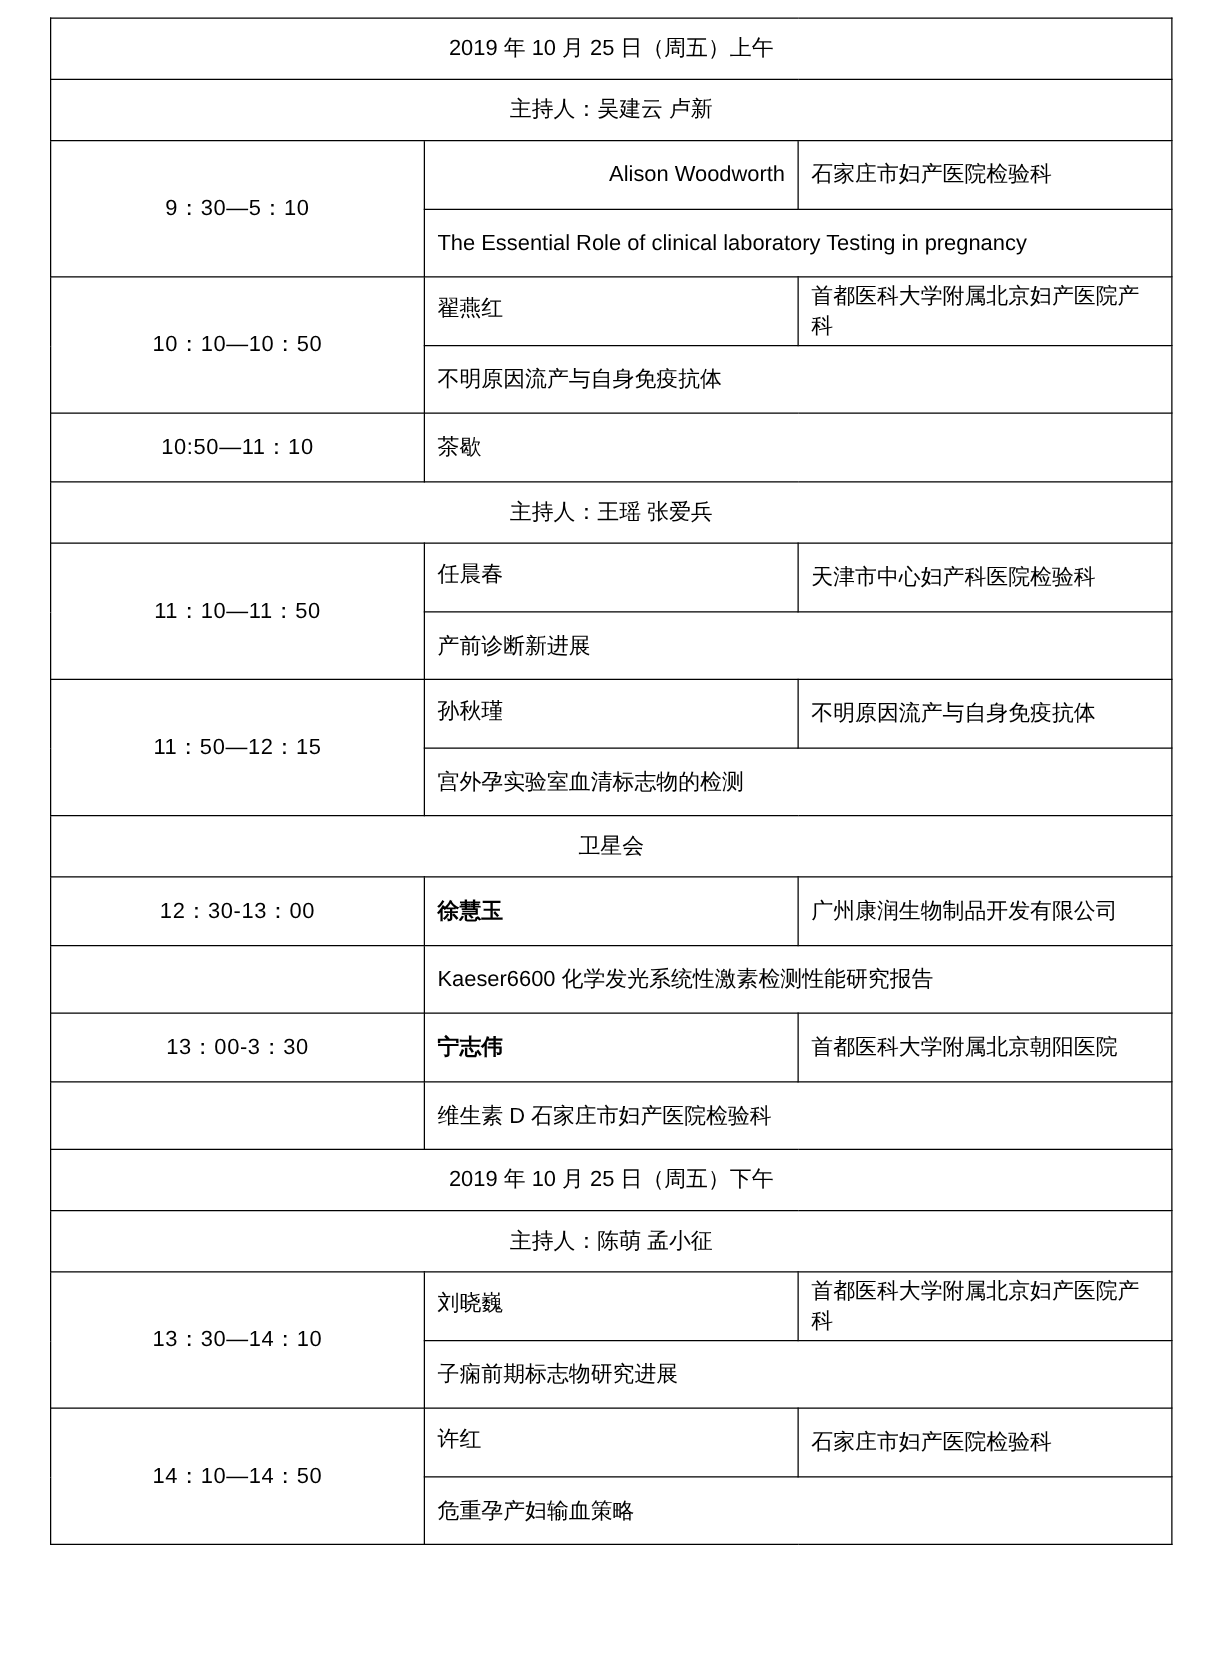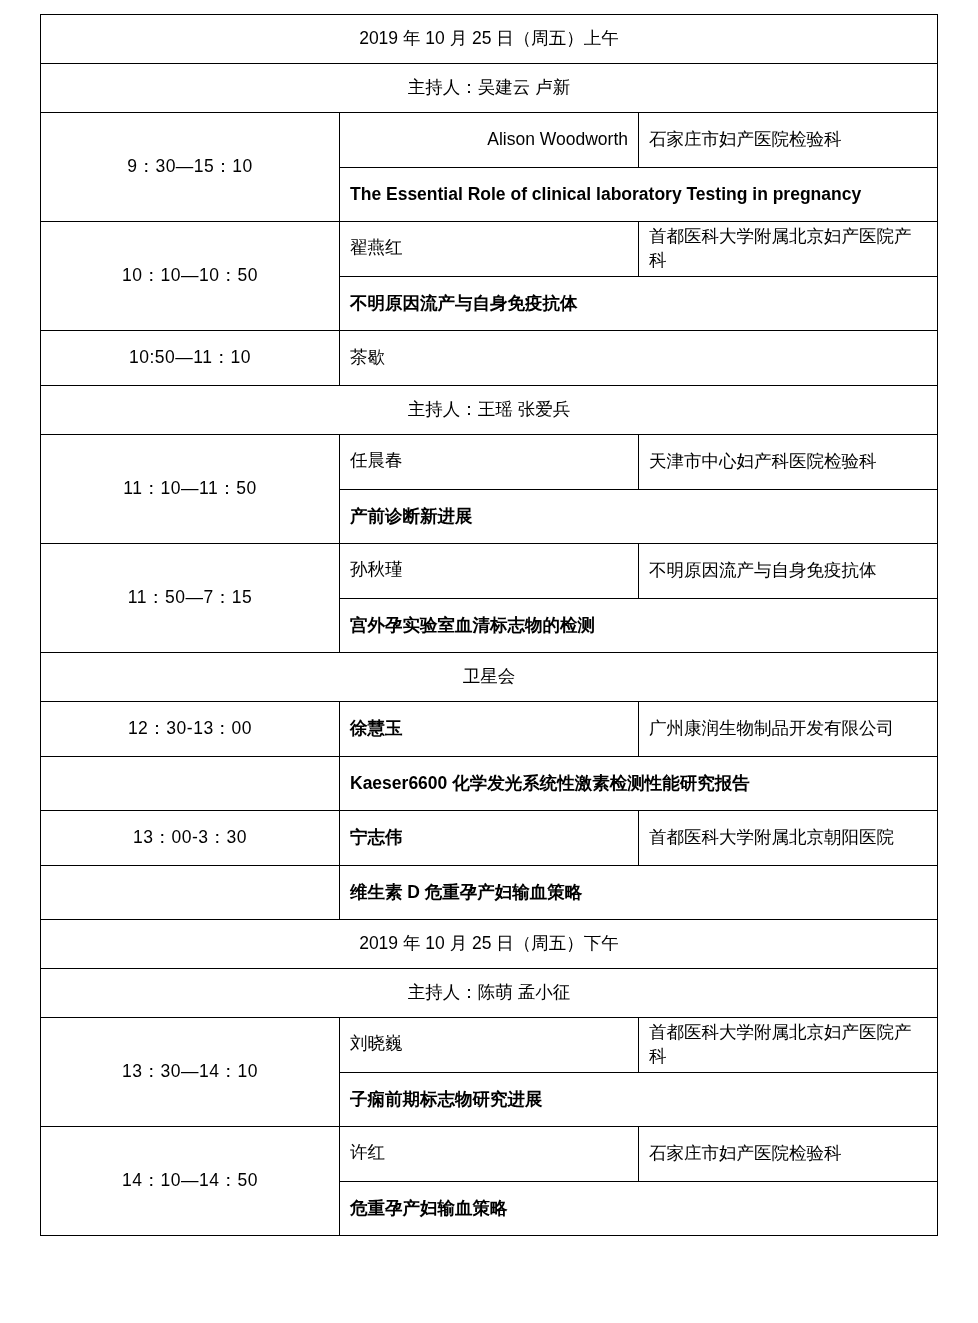--- a/index.html
+++ b/index.html
@@ -55,40 +55,39 @@
   td.speaker-wide {
     width: 172px;
     text-align: right;
   }
   td.speaker-mid {
     width: 168px;
     font-weight: bold;
   }
   .topic {
     height: 54px;
-    font-weight: bold;
   }
 </style>
 </head>
 <body>
 
 <div class="page">
   <table class="agenda">
     <tbody>
 
       <tr class="h-row">
         <td class="center-row" colspan="3">2019 年 10 月 25 日（周五）上午</td>
       </tr>
 
       <tr class="h-row">
         <td class="center-row" colspan="3">主持人：吴建云 卢新</td>
       </tr>
 
       <tr class="row-tall">
-        <td class="time" rowspan="2">9：30—15：10</td>
+        <td class="time" rowspan="2">9：30—5：10</td>
         <td class="speaker-wide">Alison Woodworth</td>
         <td>石家庄市妇产医院检验科</td>
       </tr>
       <tr class="topic">
         <td colspan="2">The Essential Role of clinical laboratory Testing in pregnancy</td>
       </tr>
 
       <tr class="row-tall">
         <td class="time" rowspan="2">10：10—10：50</td>
         <td class="speaker-narrow">翟燕红</td>
@@ -110,21 +109,21 @@
       <tr class="row-tall">
         <td class="time" rowspan="2">11：10—11：50</td>
         <td class="speaker-narrow">任晨春</td>
         <td>天津市中心妇产科医院检验科</td>
       </tr>
       <tr class="topic">
         <td colspan="2">产前诊断新进展</td>
       </tr>
 
       <tr class="row-tall">
-        <td class="time" rowspan="2">11：50—7：15</td>
+        <td class="time" rowspan="2">11：50—12：15</td>
         <td class="speaker-narrow">孙秋瑾</td>
         <td>不明原因流产与自身免疫抗体</td>
       </tr>
       <tr class="topic">
         <td colspan="2">宫外孕实验室血清标志物的检测</td>
       </tr>
 
       <tr class="h-row">
         <td class="center-row" colspan="3">卫星会</td>
       </tr>
@@ -139,21 +138,21 @@
         <td colspan="2">Kaeser6600 化学发光系统性激素检测性能研究报告</td>
       </tr>
 
       <tr class="row-tall">
         <td class="time">13：00-3：30</td>
         <td class="speaker-mid">宁志伟</td>
         <td>首都医科大学附属北京朝阳医院</td>
       </tr>
       <tr class="topic">
         <td class="time"></td>
-        <td colspan="2">维生素 D 危重孕产妇输血策略</td>
+        <td colspan="2">维生素 D 石家庄市妇产医院检验科</td>
       </tr>
 
       <tr class="h-row">
         <td class="center-row" colspan="3">2019 年 10 月 25 日（周五）下午</td>
       </tr>
 
       <tr class="h-row">
         <td class="center-row" colspan="3">主持人：陈萌 孟小征</td>
       </tr>
 

